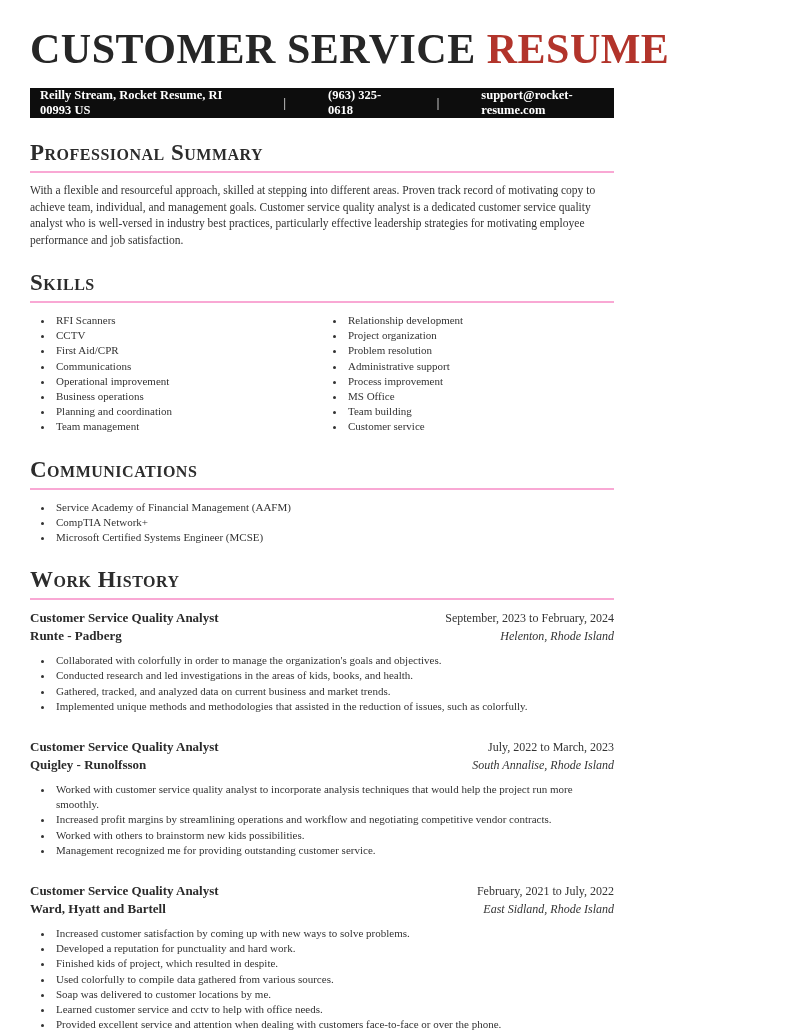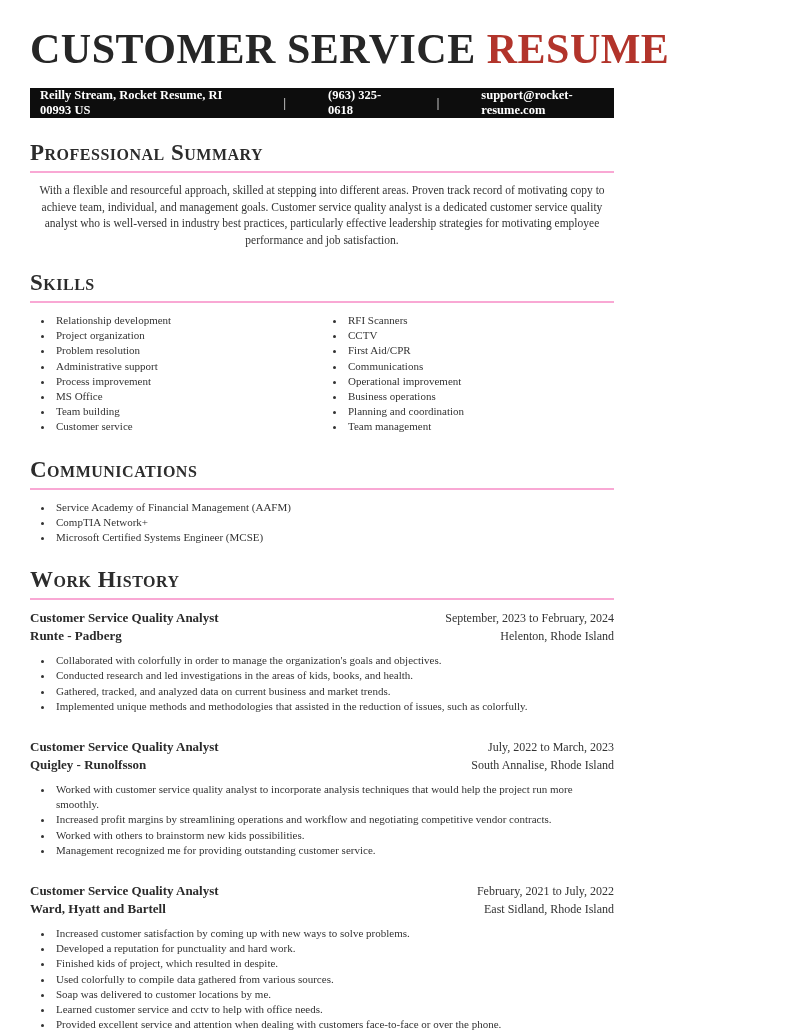--- a/index.html
+++ b/index.html
@@ -54,21 +54,20 @@
     color: #2c2c2c;
     line-height: 26px;
     padding-bottom: 5px;
     border-bottom: 2px solid #f9a8d4;
   }
   .summary-text {
     margin-top: 9px;
     font-size: 11.5px;
     line-height: 16.5px;
     color: #333333;
-    text-align: center;
   }
   ul.bullet-list {
     margin-top: 10px;
     padding-left: 24px;
     list-style-type: disc;
   }
   ul.bullet-list li {
     font-size: 11px;
     line-height: 15.2px;
     color: #333333;
@@ -89,20 +88,21 @@
     font-size: 13px;
     font-weight: 700;
     color: #2b2b2b;
   }
   .job-dates {
     font-size: 12px;
     color: #333333;
   }
   .job-location {
     font-size: 12px;
+    font-style: italic;
     color: #333333;
   }
   .job ul.bullet-list { margin-top: 8px; }
 </style>
 </head>
 <body>
 
 <div class="page">
 
   <h1 class="title"><span>CUSTOMER SERVICE </span><span class="accent">RESUME</span></h1>
@@ -116,42 +116,42 @@
   </div>
 
   <section>
     <h2 class="section-heading">Professional Summary</h2>
     <p class="summary-text">With a flexible and resourceful approach, skilled at stepping into different areas. Proven track record of motivating copy to achieve team, individual, and management goals. Customer service quality analyst is a dedicated customer service quality analyst who is well-versed in industry best practices, particularly effective leadership strategies for motivating employee performance and job satisfaction.</p>
   </section>
 
   <section>
     <h2 class="section-heading">Skills</h2>
     <div class="skills-cols">
+      <ul class="bullet-list">
+
+      <li>RFI Scanners</li>
+          <li>CCTV</li>
+          <li>First Aid/CPR</li>
+          <li>Communications</li>
+          <li>Operational improvement</li>
+          <li>Business operations</li>
+          <li>Planning and coordination</li>
+          <li>Team management</li>
+        </ul>
       <ul class="bullet-list">
 
       <li>Relationship development</li>
           <li>Project organization</li>
           <li>Problem resolution</li>
           <li>Administrative support</li>
           <li>Process improvement</li>
           <li>MS Office</li>
           <li>Team building</li>
           <li>Customer service</li>
         </ul>
-      <ul class="bullet-list">
-
-      <li>RFI Scanners</li>
-          <li>CCTV</li>
-          <li>First Aid/CPR</li>
-          <li>Communications</li>
-          <li>Operational improvement</li>
-          <li>Business operations</li>
-          <li>Planning and coordination</li>
-          <li>Team management</li>
-        </ul>
     </div>
   </section>
 
   <section>
     <h2 class="section-heading">Communications</h2>
     <ul class="bullet-list">
 
     <li>Service Academy of Financial Management (AAFM)</li>
         <li>CompTIA Network+</li>
         <li>Microsoft Certified Systems Engineer (MCSE)</li>

